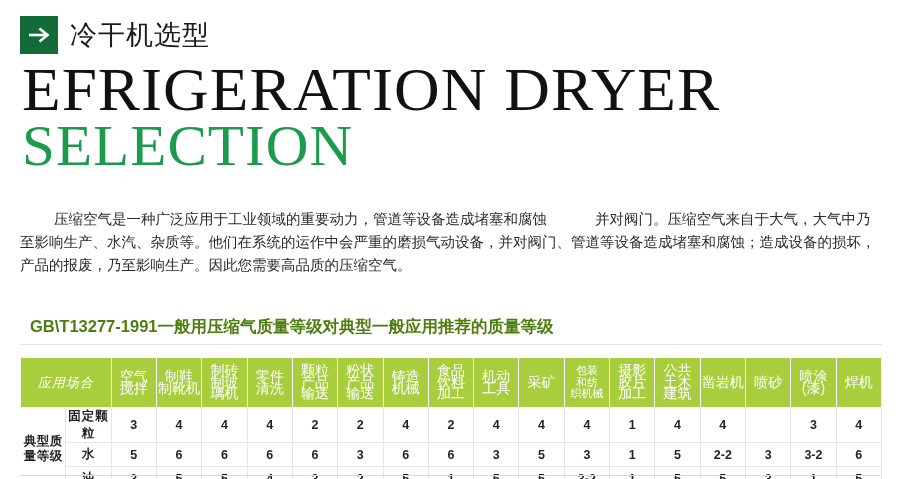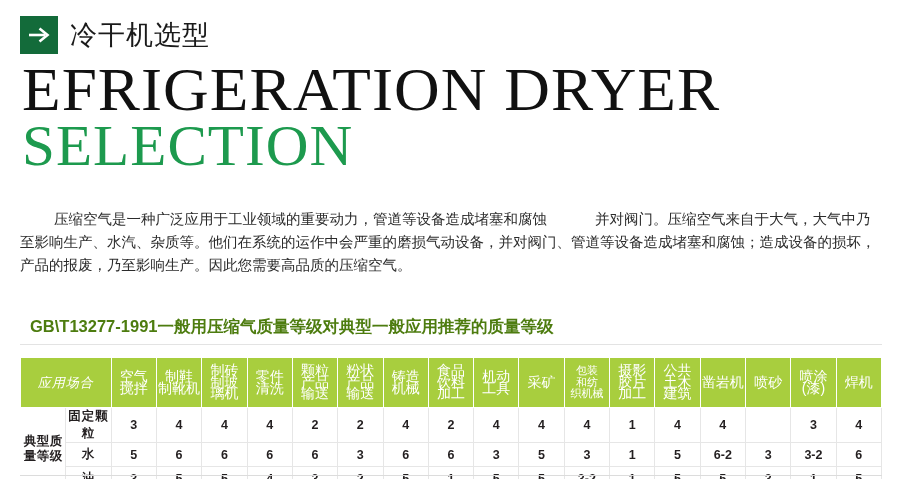--- a/index.html
+++ b/index.html
@@ -322,21 +322,21 @@
         <td>6</td>
         <td>6</td>
         <td>3</td>
         <td>6</td>
         <td>6</td>
         <td>3</td>
         <td>5</td>
         <td>3</td>
         <td>1</td>
         <td>5</td>
-        <td>6-2</td>
+        <td>2-2</td>
         <td>3</td>
         <td>3-2</td>
         <td>6</td>
       </tr>
       <tr>
         <td class="row-label">油</td>
         <td>3</td>
         <td>5</td>
         <td>5</td>
         <td>4</td>

